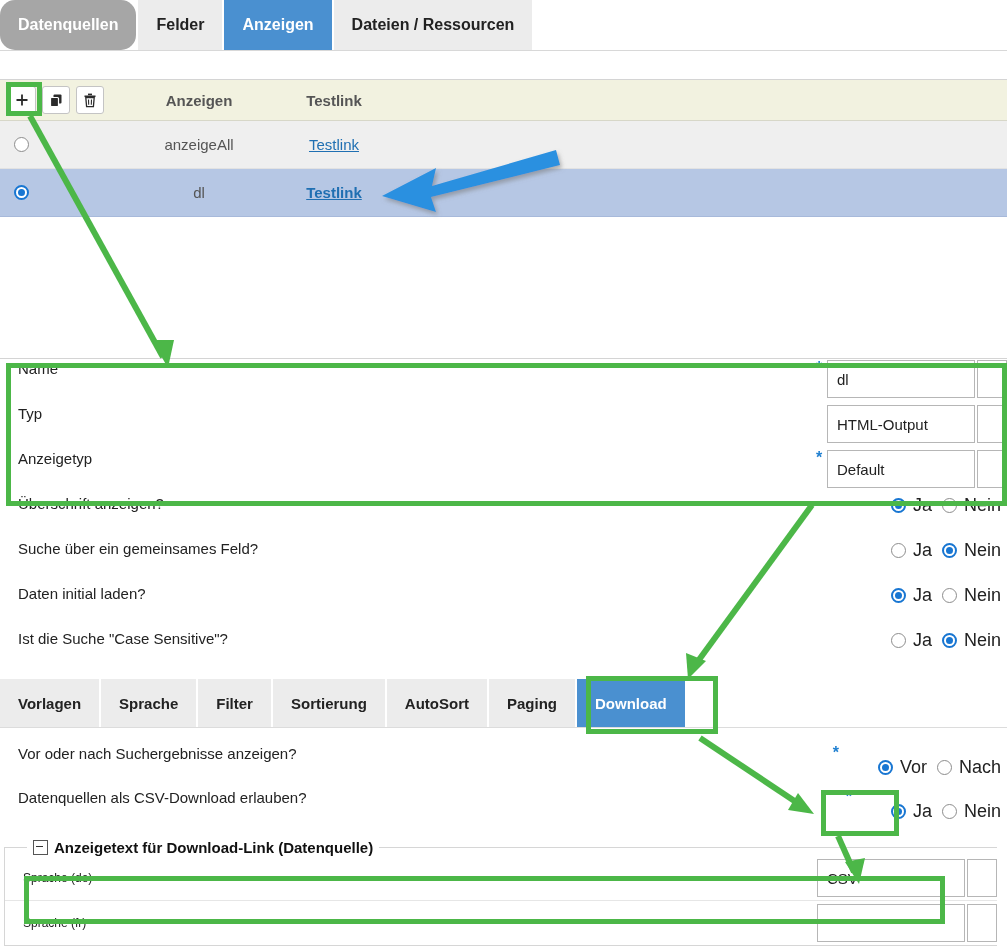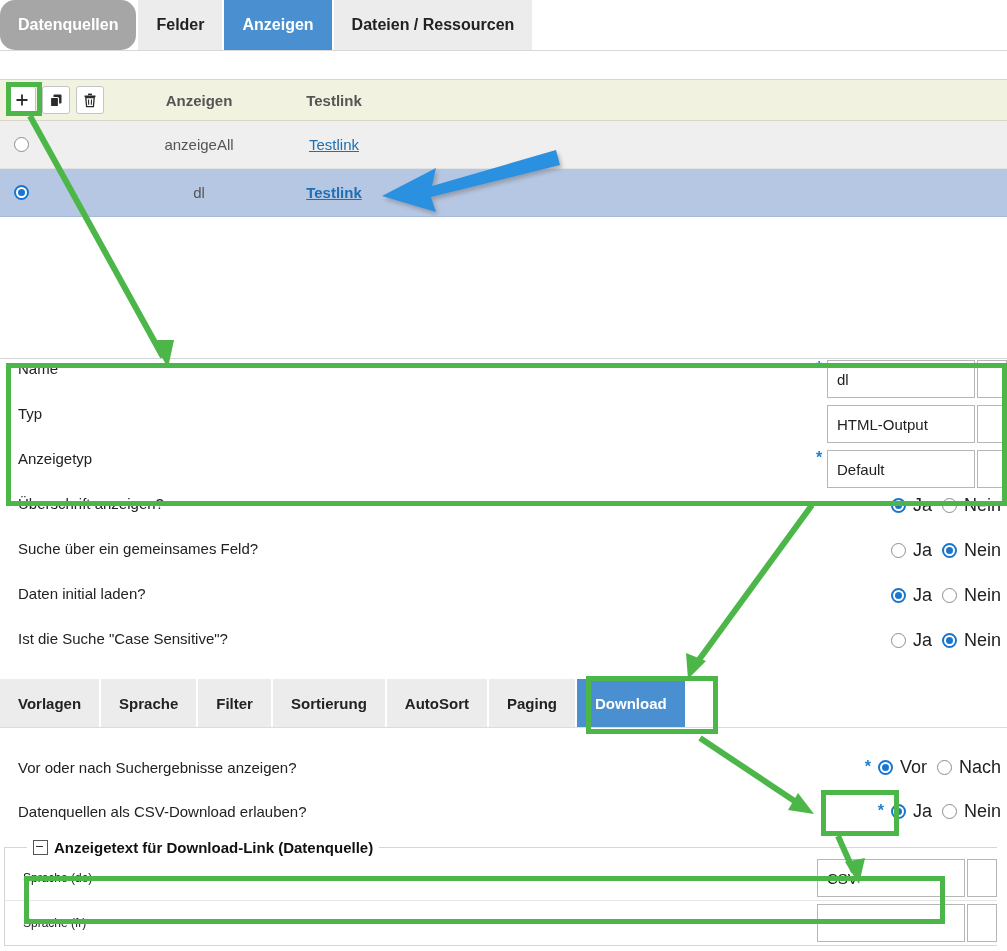--- a/index.html
+++ b/index.html
@@ -245,23 +245,23 @@
   }
 
   
   .bottom {
     position: absolute;
     left: 0; top: 745px;
     width: 1007px;
   }
   .brow {
     display: flex;
-    align-items: center;
     height: 44px;
     border-bottom: 1px solid #ededed;
+    gap: 32px;
   }
   .brow.noline { border-bottom: none; }
   .brow .lbl {
     padding-left: 18px;
     font-size: 15px;
     flex: 1 1 auto;
   }
 
   fieldset.fs {
     margin: 6px 10px 0 4px;

